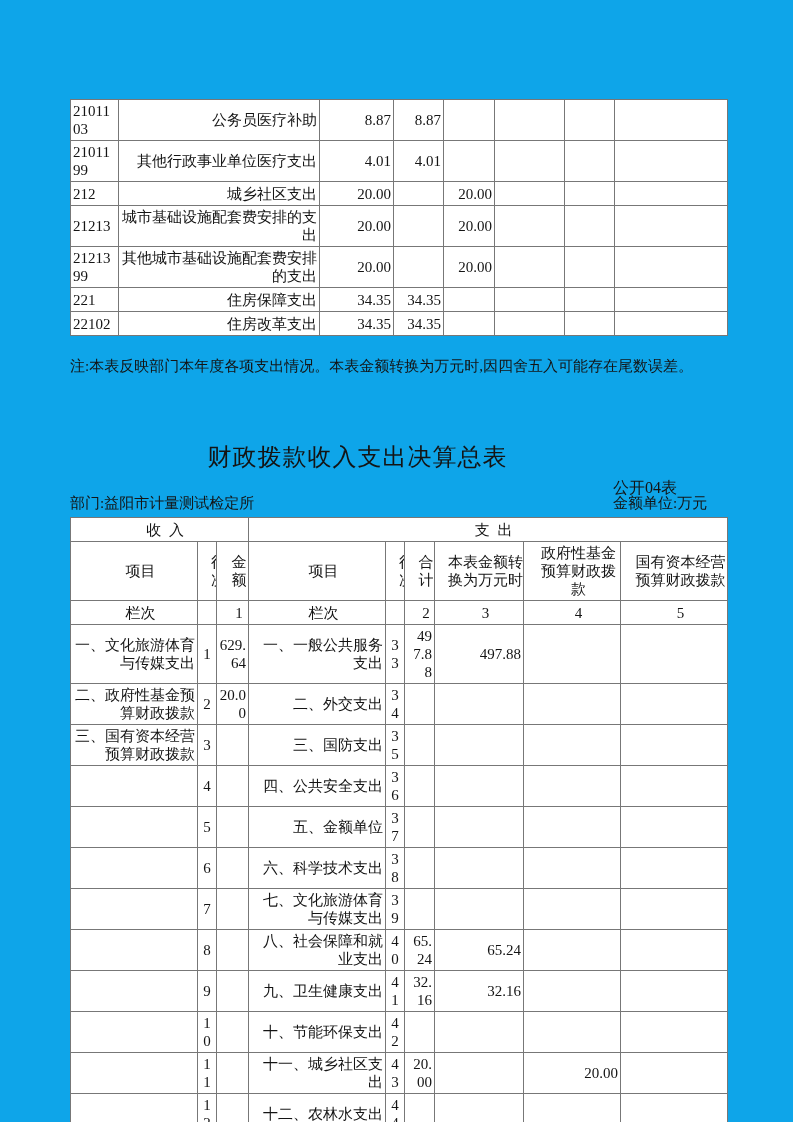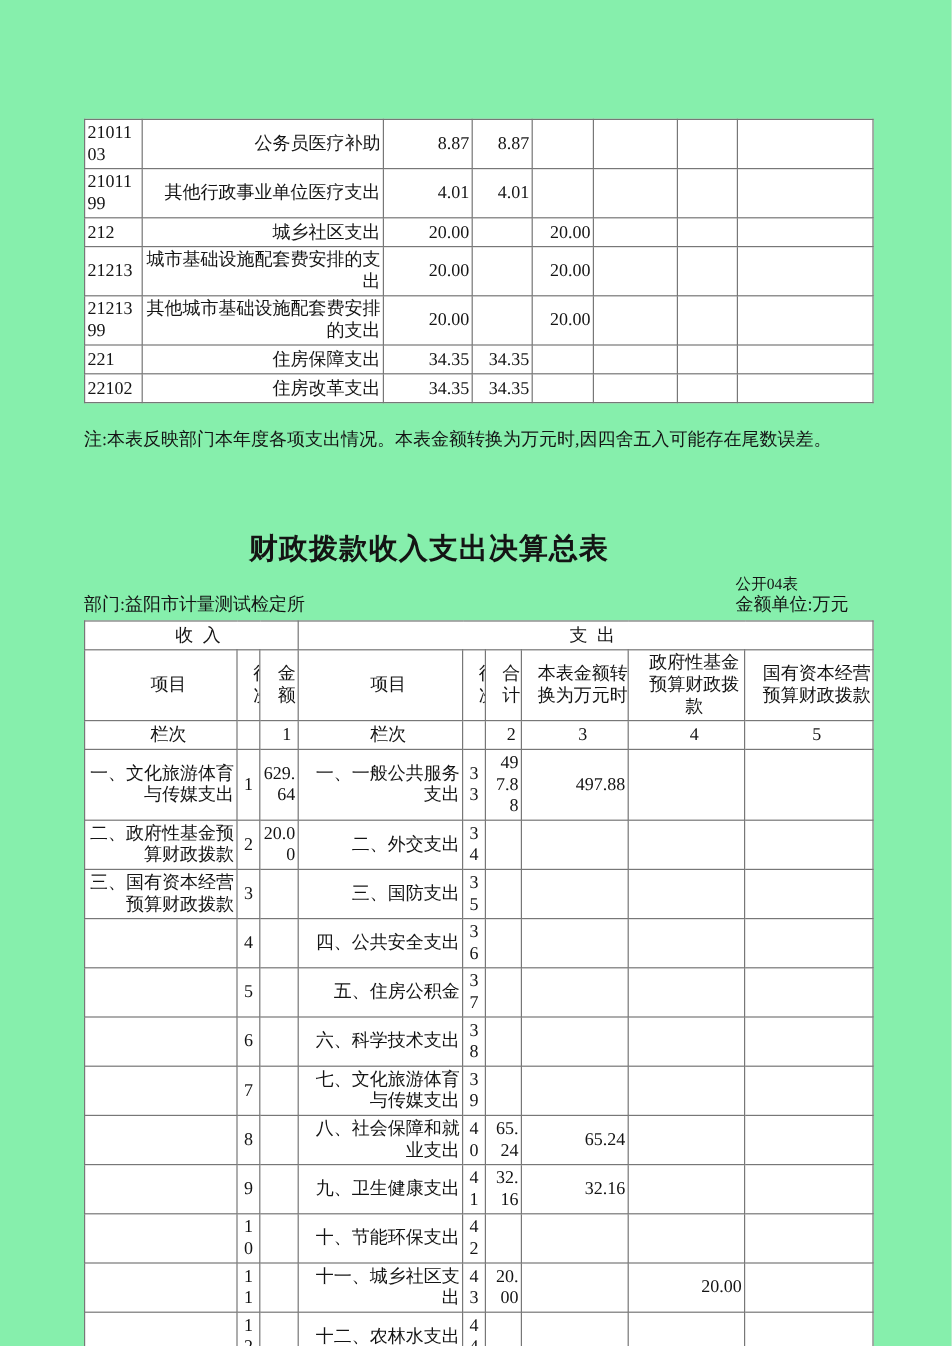--- a/index.html
+++ b/index.html
@@ -1,17 +1,17 @@
 <!DOCTYPE html>
 <html><head>
 <meta charset="utf-8">
 <style>
   html,body{margin:0;padding:0;background:#e8e8e8;}
   .page{
-    position:relative;width:793px;height:1122px;background:#86efac;
+    position:relative;width:793px;height:1122px;background:#0ea5e9;
     font-family:"Liberation Serif","DejaVu Serif",serif;color:#141414;
     margin:0 auto;overflow:hidden;
   }
   table.t{
     position:absolute;left:70px;border-collapse:collapse;table-layout:fixed;
     width:657px;background:#fff;
   }
   table.t td{
     border:1px solid #777;font-size:15px;line-height:1.2;vertical-align:middle;
     padding:2px;word-break:break-all;overflow:hidden;height:19px;
@@ -23,23 +23,23 @@
   td.code{text-align:left;padding-left:1px;padding-right:0;}
   td.name,td.item{text-align:right;padding-left:2px;padding-right:1px;}
   .t2 thead td{text-align:center;padding-left:13px;padding-right:0;}
   .t2 .grp{font-size:15px;letter-spacing:2px;}
   .note{
     position:absolute;left:70px;top:357px;width:700px;font-size:15px;
     white-space:nowrap;
   }
   .title{
     position:absolute;left:0;top:441px;width:715px;text-align:center;
-    font-size:24px;font-weight:bold;letter-spacing:1px;
-  }
-  .tno{position:absolute;left:613px;top:478px;font-size:13px;white-space:nowrap;}
+    font-size:24px;font-weight:normal;letter-spacing:1px;
+  }
+  .tno{position:absolute;left:613px;top:478px;font-size:16px;white-space:nowrap;}
   .dept{position:absolute;left:70px;top:494px;font-size:15px;white-space:nowrap;}
   .unit{position:absolute;left:613px;top:494px;font-size:15px;white-space:nowrap;}
 </style>
 </head>
 <body>
 
 <div class="page">
 
   <table class="t t1">
     <colgroup>
@@ -215,21 +215,21 @@
           <td class="ac">36</td>
           <td class="ar"></td>
           <td class="ar"></td>
           <td class="ar"></td>
           <td class="ar"></td>
         </tr>
         <tr>
           <td class="item"></td>
           <td class="ac">5</td>
           <td class="ar"></td>
-          <td class="item">五、住房公积金</td>
+          <td class="item">五、金额单位</td>
           <td class="ac">37</td>
           <td class="ar"></td>
           <td class="ar"></td>
           <td class="ar"></td>
           <td class="ar"></td>
         </tr>
         <tr>
           <td class="item"></td>
           <td class="ac">6</td>
           <td class="ar"></td>

